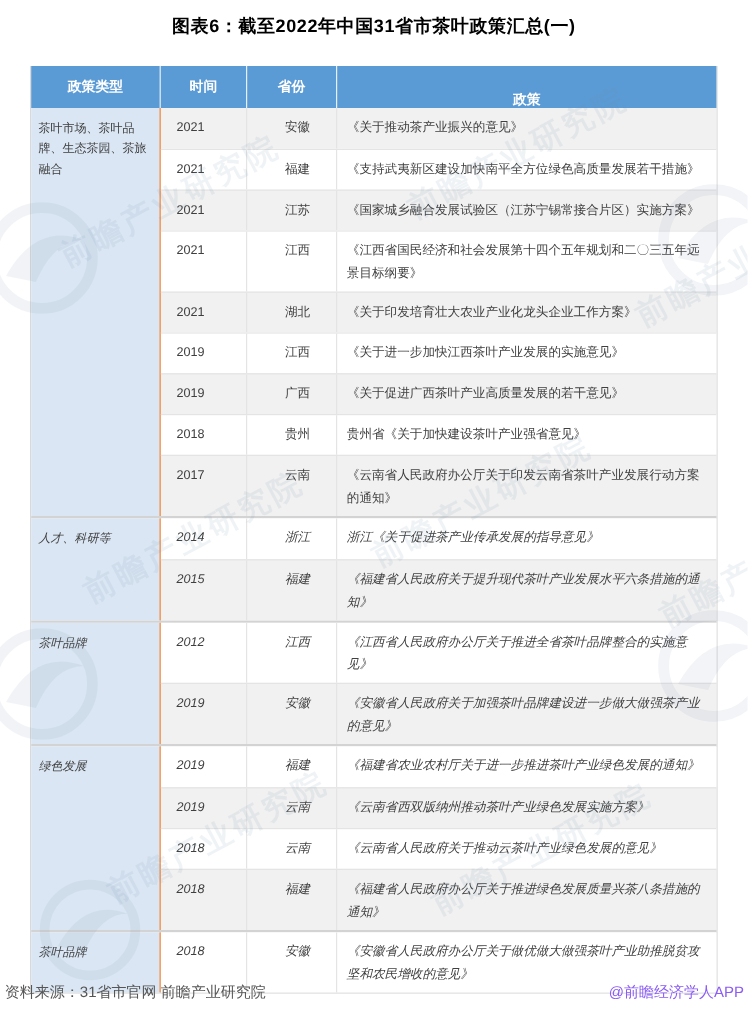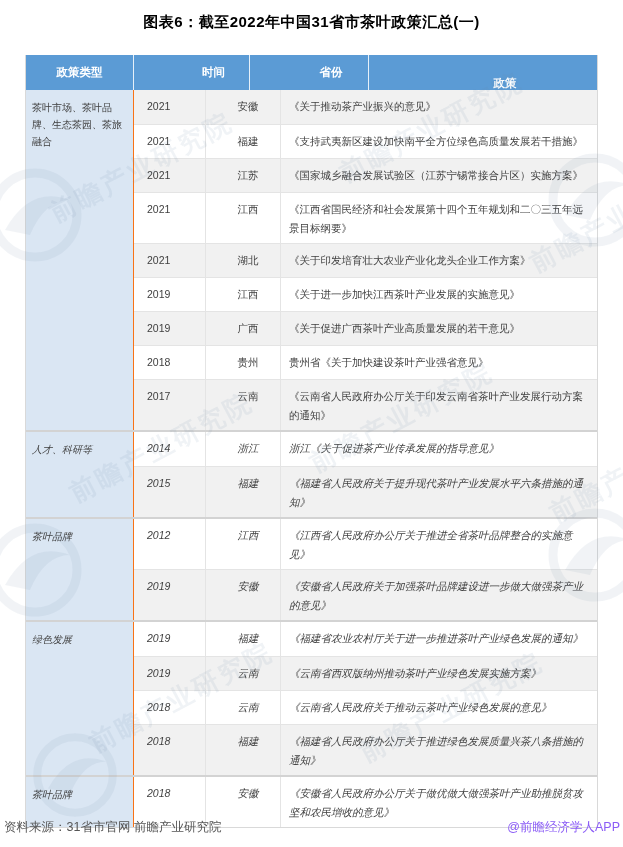--- a/index.html
+++ b/index.html
@@ -13,21 +13,21 @@
     text-align: center; font-size: 15px; font-weight: bold; color: #000;
     padding-top: 13px; letter-spacing: 0.5px;
   }
   .table-wrap {
     position: absolute; left: 25px; top: 55px; width: 573px;
     border: 1px solid #d9d9d9; border-top: none;
     background: #fff;
   }
   .thead {
     display: flex; height: 35px; background: var(--header-bg, #5B9BD5);
-    color: #fff; font-weight: bold; font-size: 11.5px; gap: 44px;
+    color: #fff; font-weight: bold; font-size: 11.5px;
   }
   .thead .hc {
     display: flex; align-items: center; justify-content: center;
     border-right: 1px solid rgba(255,255,255,0.85);
   }
   .thead .hc:last-child { border-right: none; margin-top: 22px; }
   .hc.c1 { width: 108px; } .hc.c2 { width: 72px; } .hc.c3 { width: 75px; }
   .hc.c4 { flex: 1; }
   .section { display: flex; }
   .section + .section { border-top: 2px solid #d3d3d3; font-style: italic; }

